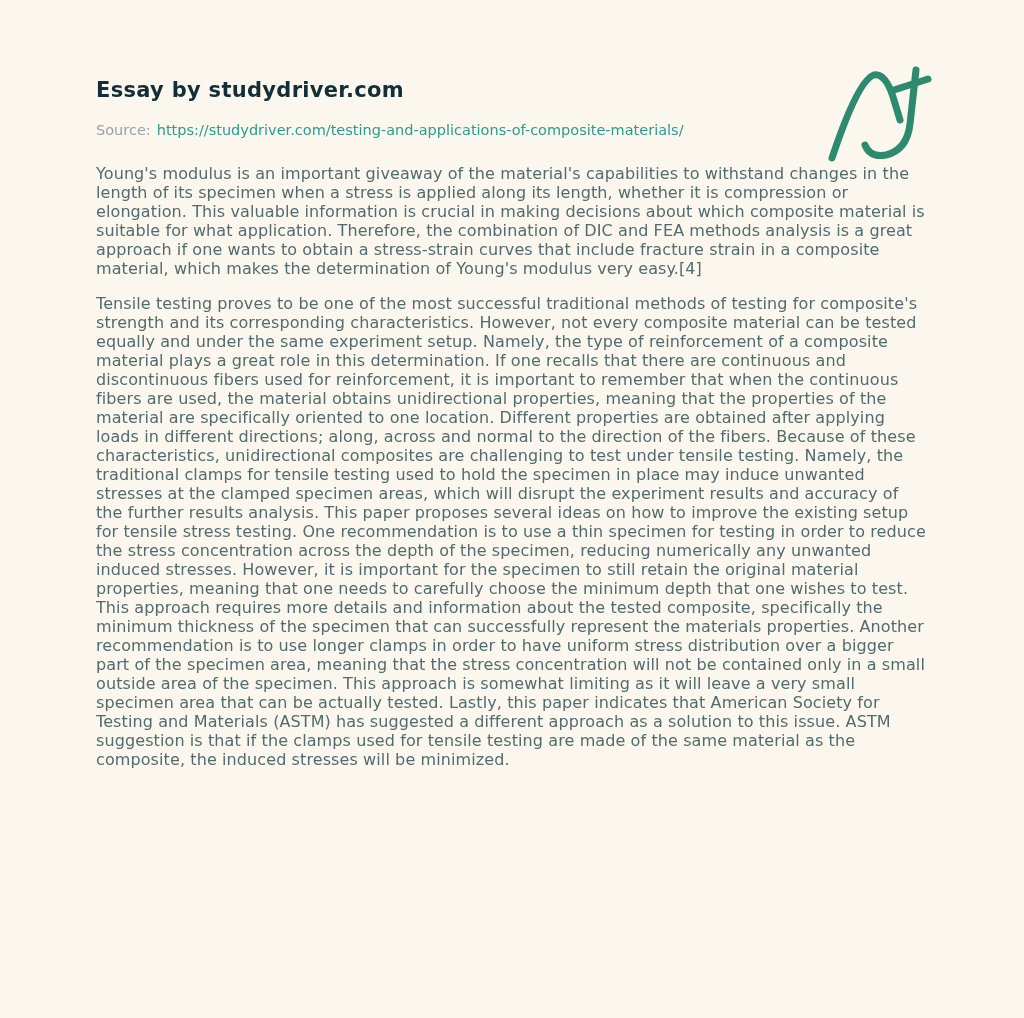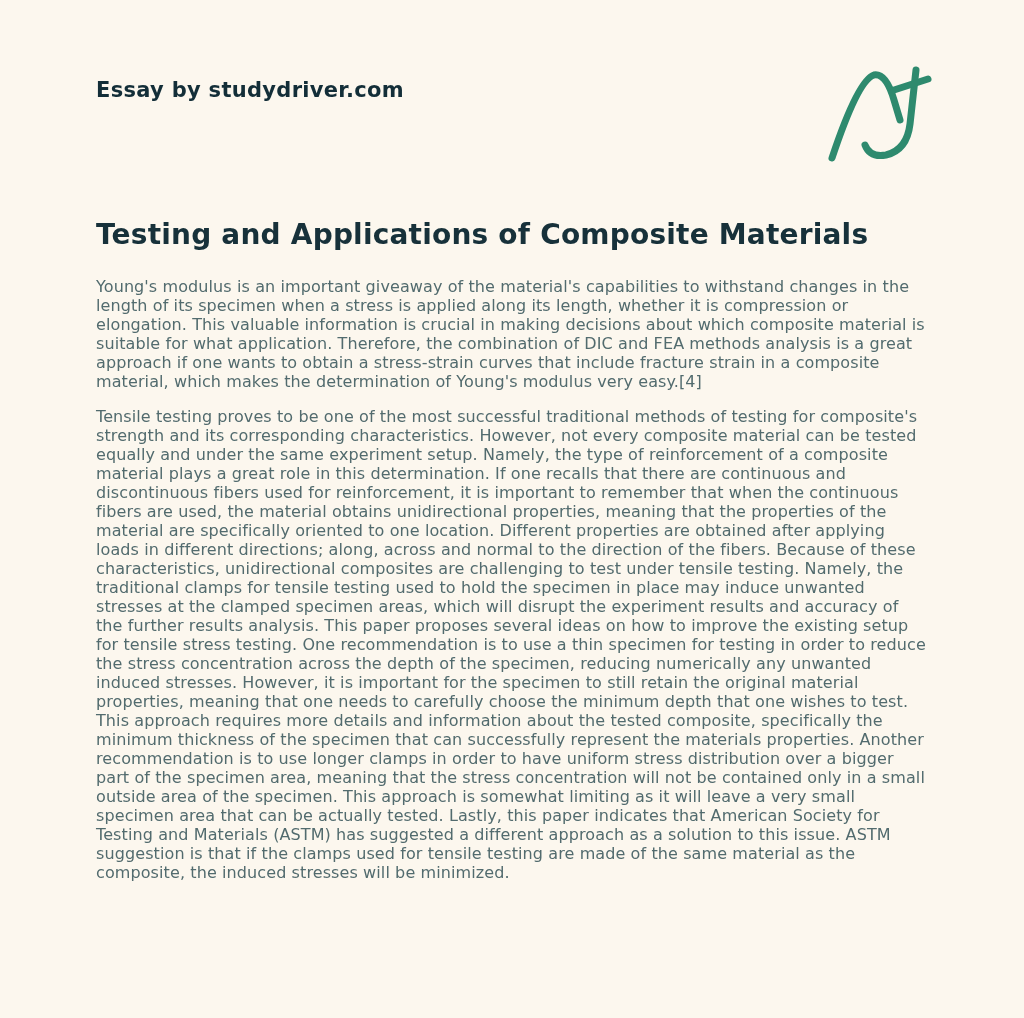--- a/index.html
+++ b/index.html
@@ -54,33 +54,35 @@
     letter-spacing:0.1px;
   }
 </style>
 </head>
 <body>
 
 <div class="page">
 
   <div class="byline">Essay by studydriver.com</div>
 
+  <div class="source-line">
+    <span class="source-label">Source:</span><a class="source-url">https://studydriver.com/testing-and-applications-of-composite-materials/</a>
+  </div>
 
   <div class="logo">
     <svg viewBox="0 0 110 100" width="110" height="100">
       <g fill="none" stroke="#2e8a6e" stroke-width="7" stroke-linecap="round">
 
         <path d="M 8 92 Q 34 14 50 9 Q 62 7 70 34 L 76 54"></path>
 
         <path d="M 92 4 L 86 58 Q 83 84 62 89 Q 46 92 41 79"></path>
         <path d="M 70 24 L 104 13"></path>
       </g>
     </svg>
   </div>
 
-  <h1 class="article-title">Testing and Applications of Composite Materials</h1>
 
   <div class="article-body">
     <p>Young's modulus is an important giveaway of the material's capabilities to withstand changes in the length of its specimen when a stress is applied along its length, whether it is compression or elongation. This valuable information is crucial in making decisions about which composite material is suitable for what application. Therefore, the combination of DIC and FEA methods analysis is a great approach if one wants to obtain a stress-strain curves that include fracture strain in a composite material, which makes the determination of Young's modulus very easy.[4]</p>
     <p>Tensile testing proves to be one of the most successful traditional methods of testing for composite's strength and its corresponding characteristics. However, not every composite material can be tested equally and under the same experiment setup. Namely, the type of reinforcement of a composite material plays a great role in this determination. If one recalls that there are continuous and discontinuous fibers used for reinforcement, it is important to remember that when the continuous fibers are used, the material obtains unidirectional properties, meaning that the properties of the material are specifically oriented to one location. Different properties are obtained after applying loads in different directions; along, across and normal to the direction of the fibers. Because of these characteristics, unidirectional composites are challenging to test under tensile testing. Namely, the traditional clamps for tensile testing used to hold the specimen in place may induce unwanted stresses at the clamped specimen areas, which will disrupt the experiment results and accuracy of the further results analysis. This paper proposes several ideas on how to improve the existing setup for tensile stress testing. One recommendation is to use a thin specimen for testing in order to reduce the stress concentration across the depth of the specimen, reducing numerically any unwanted induced stresses. However, it is important for the specimen to still retain the original material properties, meaning that one needs to carefully choose the minimum depth that one wishes to test. This approach requires more details and information about the tested composite, specifically the minimum thickness of the specimen that can successfully represent the materials properties. Another recommendation is to use longer clamps in order to have uniform stress distribution over a bigger part of the specimen area, meaning that the stress concentration will not be contained only in a small outside area of the specimen. This approach is somewhat limiting as it will leave a very small specimen area that can be actually tested. Lastly, this paper indicates that American Society for Testing and Materials (ASTM) has suggested a different approach as a solution to this issue. ASTM suggestion is that if the clamps used for tensile testing are made of the same material as the composite, the induced stresses will be minimized.</p>
   </div>
 
 </div>
 
 </body></html>

